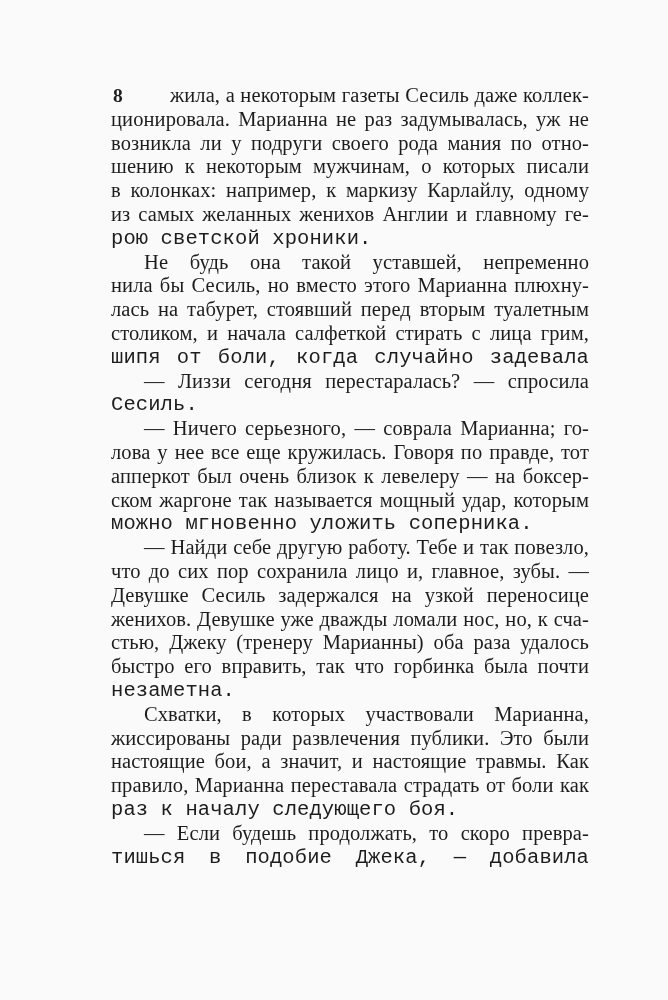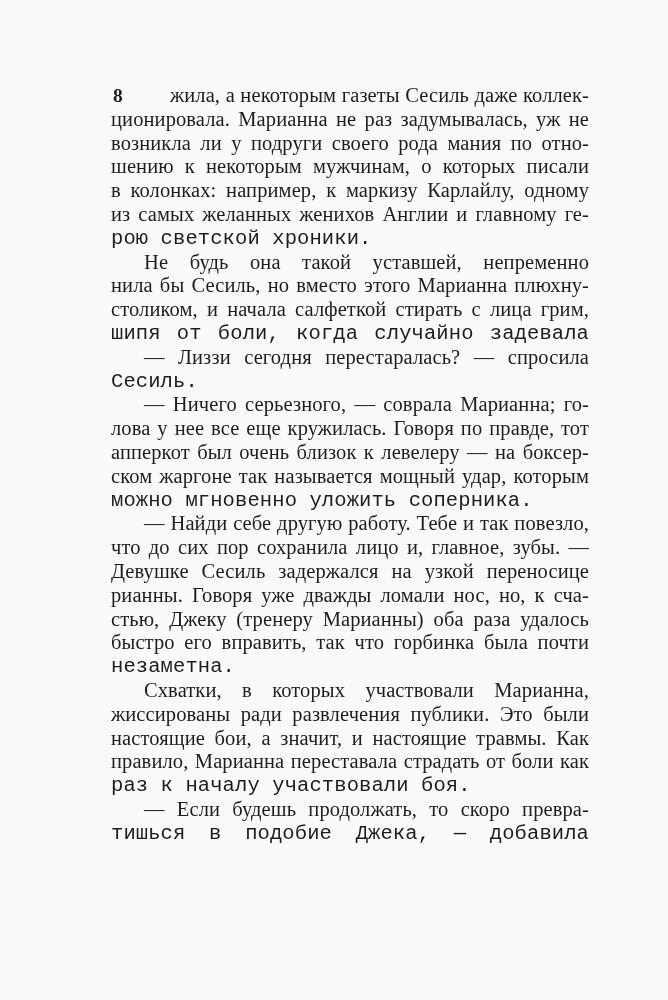--- a/index.html
+++ b/index.html
@@ -61,38 +61,39 @@
     <div>
         <div class="line offset">жила, а некоторым газеты Сесиль даже коллек-</div>
         <div class="line">ционировала. Марианна не раз задумывалась, уж не</div>
         <div class="line">возникла ли у подруги своего рода мания по отно-</div>
         <div class="line">шению к некоторым мужчинам, о которых писали</div>
         <div class="line">в колонках: например, к маркизу Карлайлу, одному</div>
         <div class="line">из самых желанных женихов Англии и главному ге-</div>
         <div class="line last">рою светской хроники.</div>
         <div class="line indent">Не будь она такой уставшей, непременно поддраз-</div>
         <div class="line">нила бы Сесиль, но вместо этого Марианна плюхну-</div>
+        <div class="line">лась на табурет, стоявший перед вторым туалетным</div>
         <div class="line">столиком, и начала салфеткой стирать с лица грим,</div>
         <div class="line last">шипя от боли, когда случайно задевала челюсть.</div>
         <div class="line indent">— Лиззи сегодня перестаралась? — спросила</div>
         <div class="line last">Сесиль.</div>
         <div class="line indent">— Ничего серьезного, — соврала Марианна; го-</div>
         <div class="line">лова у нее все еще кружилась. Говоря по правде, тот</div>
         <div class="line">апперкот был очень близок к левелеру — на боксер-</div>
         <div class="line">ском жаргоне так называется мощный удар, которым</div>
         <div class="line last">можно мгновенно уложить соперника.</div>
         <div class="line indent">— Найди себе другую работу. Тебе и так повезло,</div>
         <div class="line">что до сих пор сохранила лицо и, главное, зубы. —</div>
         <div class="line">Девушке Сесиль задержался на узкой переносице Ма-</div>
-        <div class="line">рианны. Говоря уже дважды ломали нос, но, к сча-</div>
+        <div class="line">женихов. Девушке уже дважды ломали нос, но, к сча-</div>
         <div class="line">стью, Джеку (тренеру Марианны) оба раза удалось</div>
         <div class="line">быстро его вправить, так что горбинка была почти</div>
         <div class="line last">незаметна.</div>
         <div class="line indent">Схватки, в которых участвовали Марианна,</div>
         <div class="line">жиссированы ради развлечения публики. Это были</div>
         <div class="line">настоящие бои, а значит, и настоящие травмы. Как</div>
         <div class="line">правило, Марианна переставала страдать от боли как</div>
-        <div class="line last">раз к началу участвовали боя.</div>
+        <div class="line last">раз к началу следующего боя.</div>
         <div class="line indent">— Если будешь продолжать, то скоро превра-</div>
         <div class="line last">тишься в подобие Джека, — добавила Сесиль.</div>
       </div>
   </div>
 </div>
 
 </body></html>

